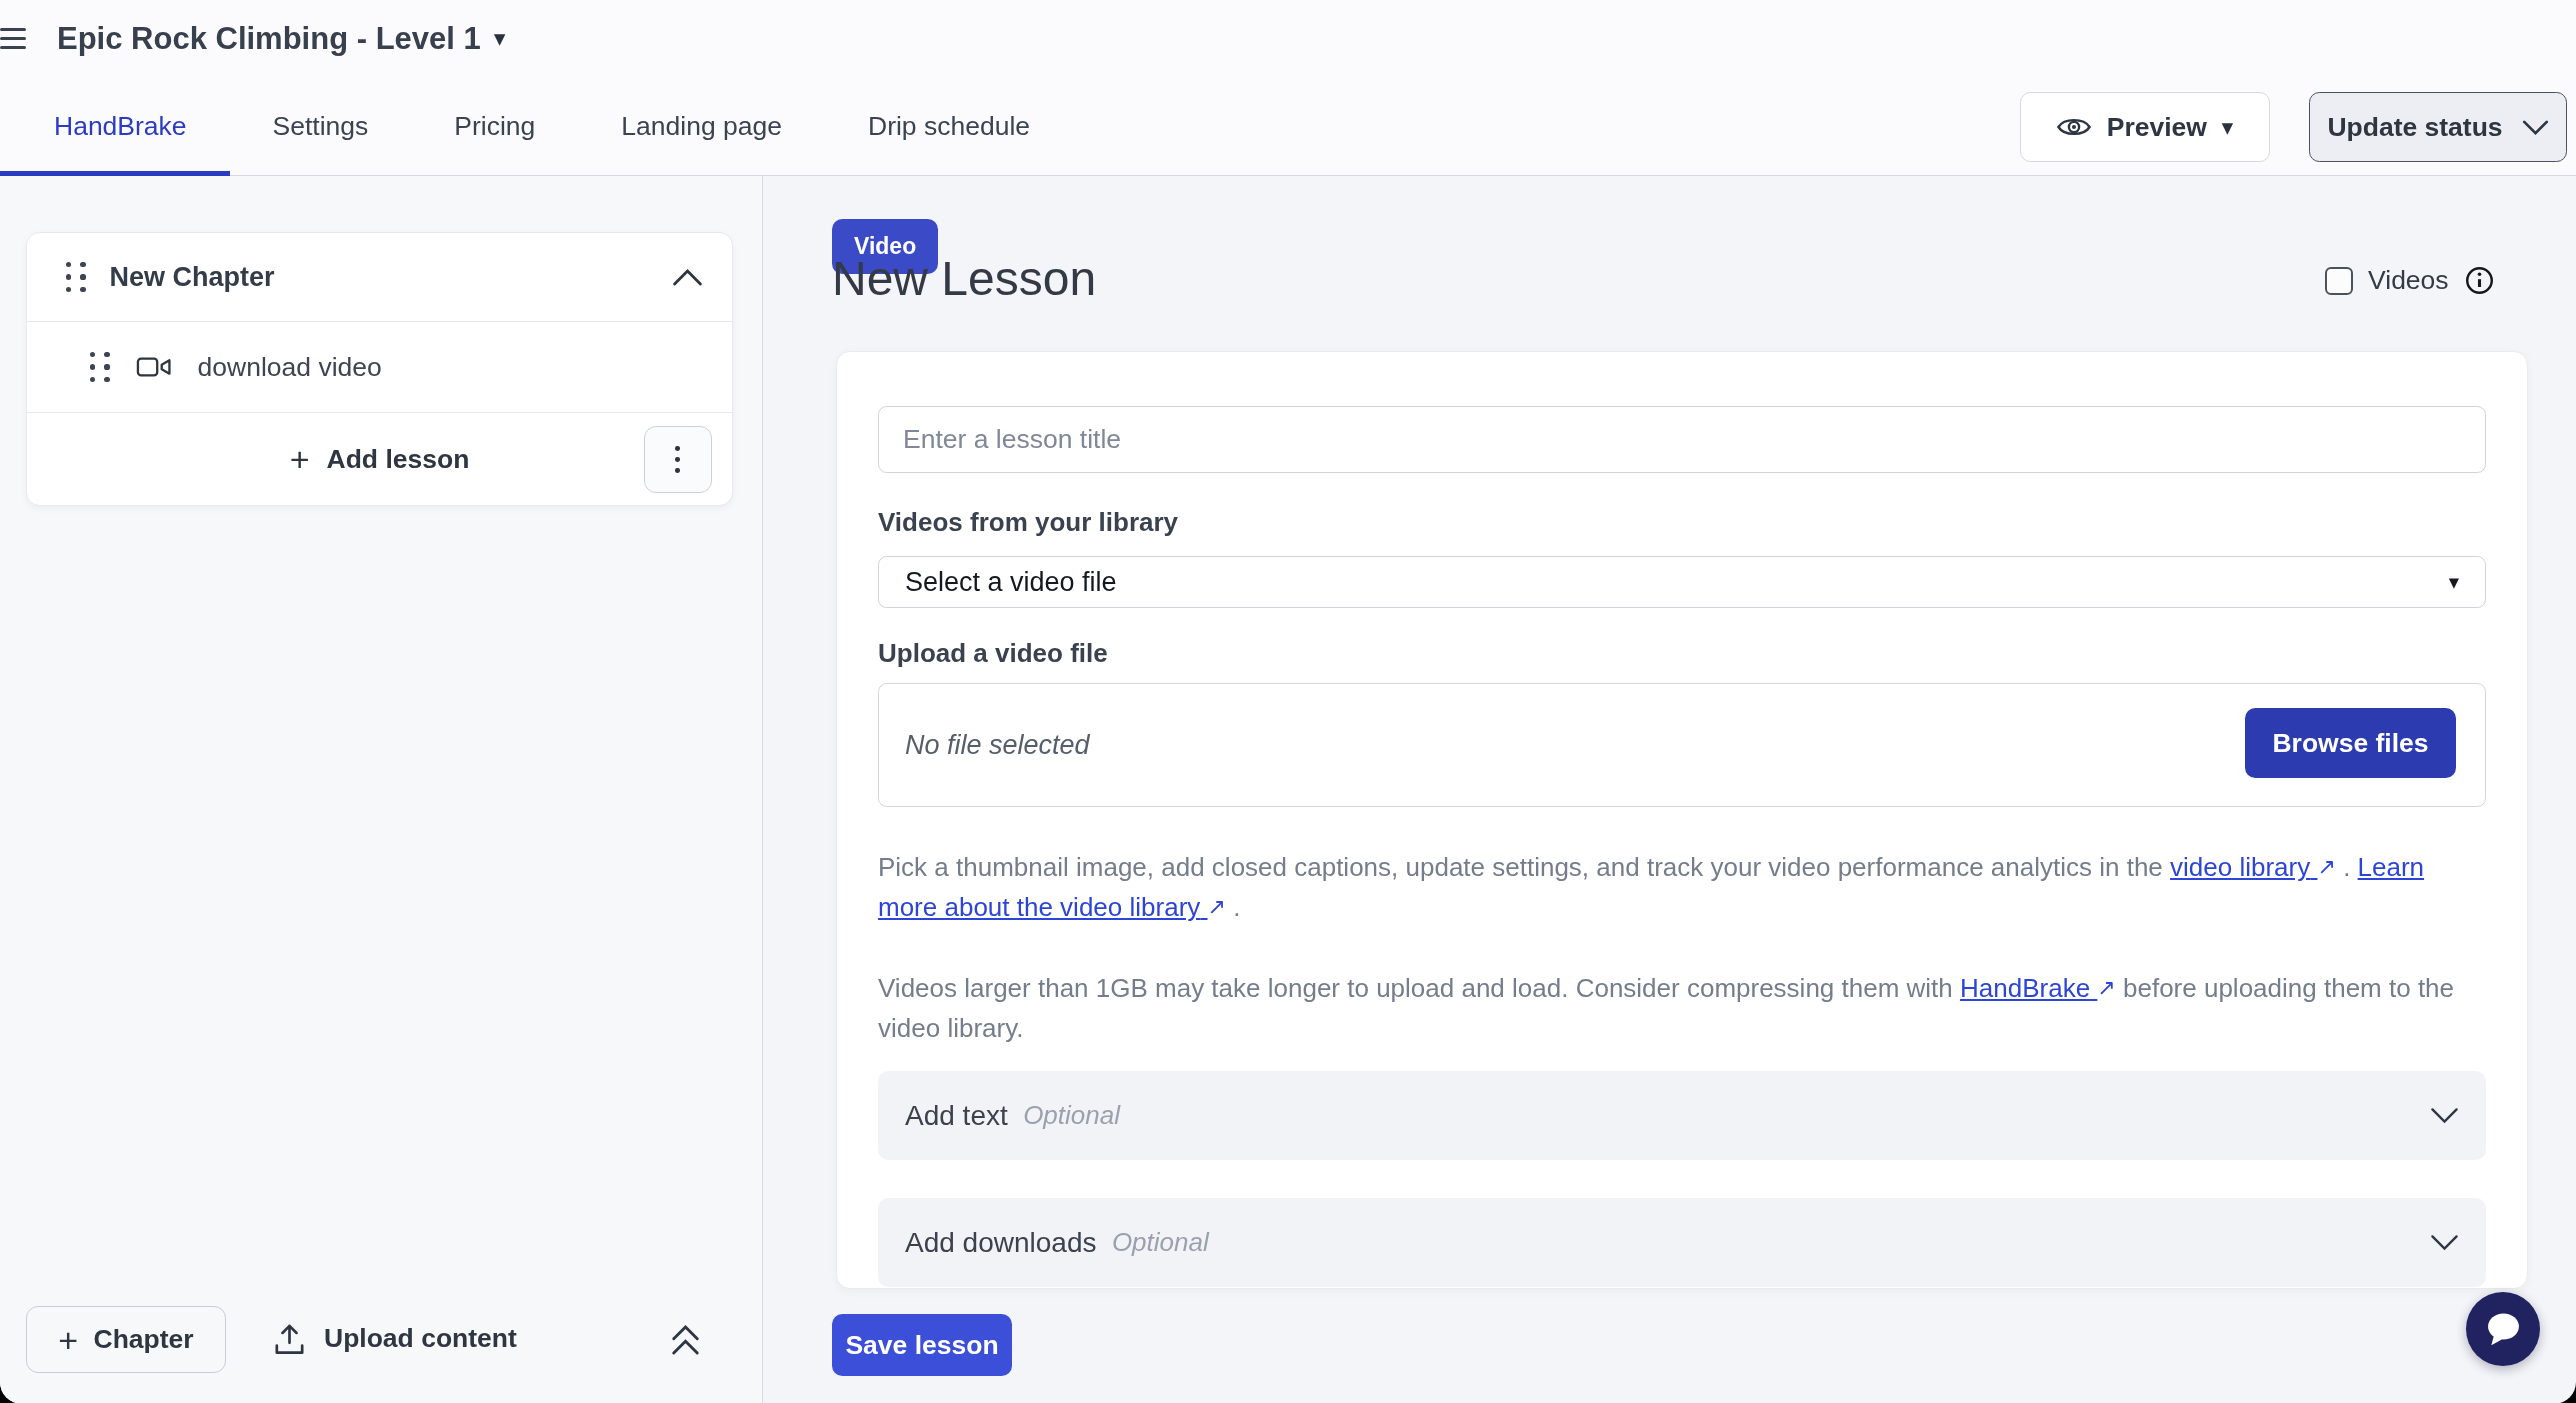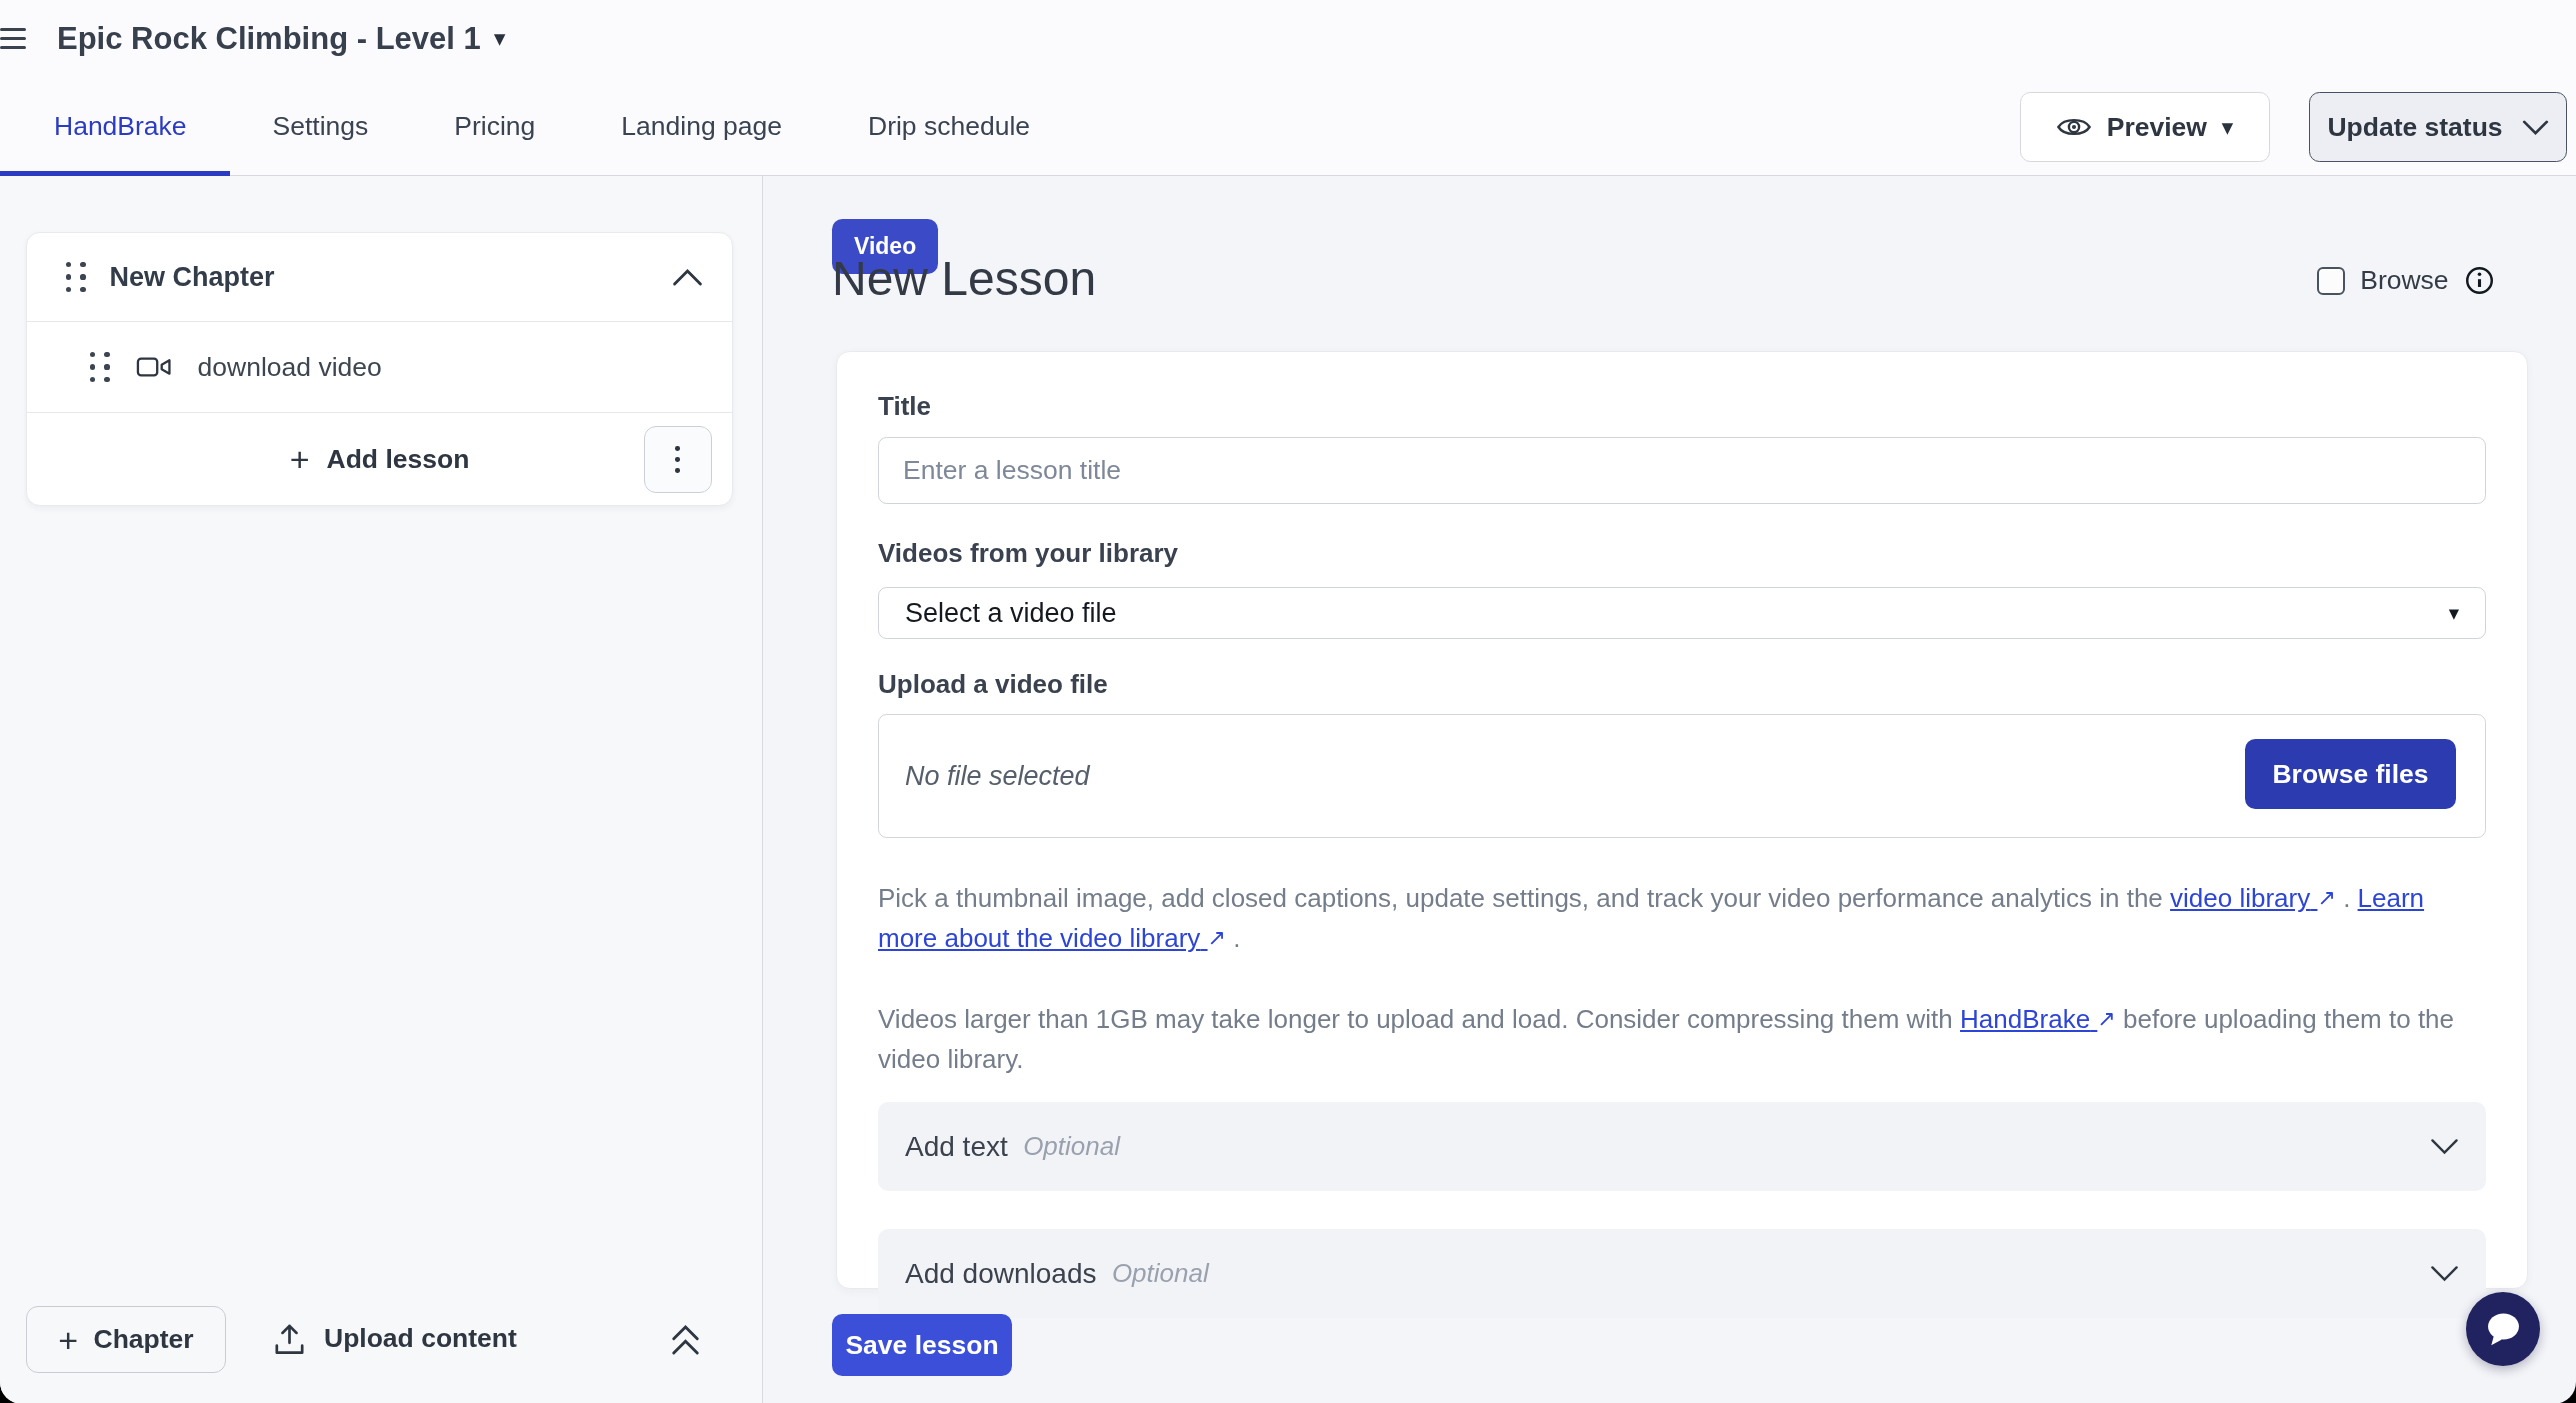--- a/index.html
+++ b/index.html
@@ -218,32 +218,31 @@
         </span>
     </div>
   </div>
 
   <div class="main">
     <div class="type-badge">Video</div>
     <h1 class="lesson-heading">New Lesson</h1>
 
     <div class="draft-row">
       <span class="checkbox"></span>
-      <span class="draft-label">Browse</span>
+      <span class="draft-label">Videos</span>
       <span>
         <svg width="31" height="31" viewBox="0 0 24 24" fill="none" stroke="#14181f" stroke-width="1.9">
           <circle cx="12" cy="12" r="9.5"></circle>
             <line x1="12" y1="11" x2="12" y2="17" stroke-width="2.4"></line>
             <circle cx="12" cy="7.2" r="1.4" fill="#14181f" stroke="none"></circle>
         </svg>
         </span>
     </div>
 
     <div class="form-card">
-      <div class="field-label">Title</div>
       <input class="text-input" type="text" placeholder="Enter a lesson title" style="">
 
       <div class="field-label mt40">Videos from your library</div>
       <div class="select-box">
         <span class="select-value">Select a video file</span>
         <span class="select-caret">▾</span>
       </div>
 
       <div class="field-label mt35">Upload a video file</div>
       <div class="upload-box">

